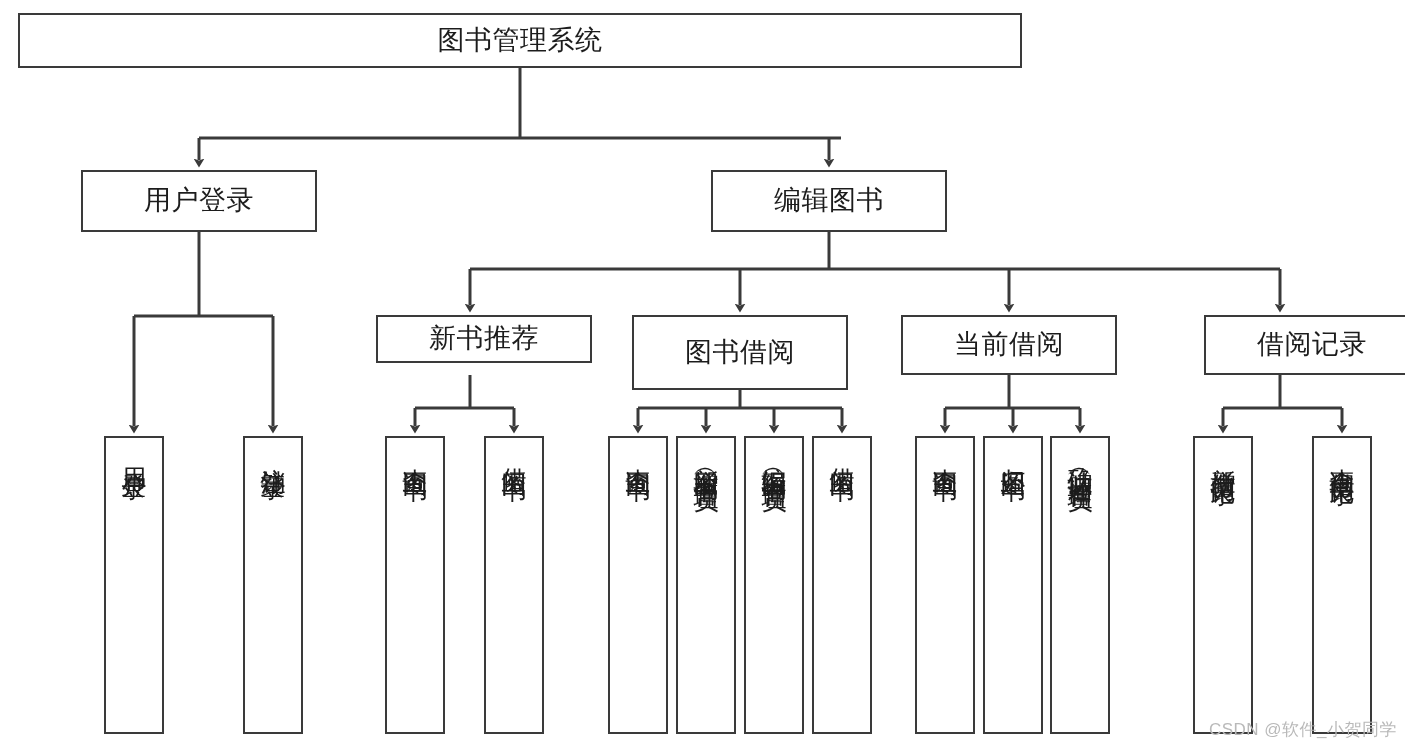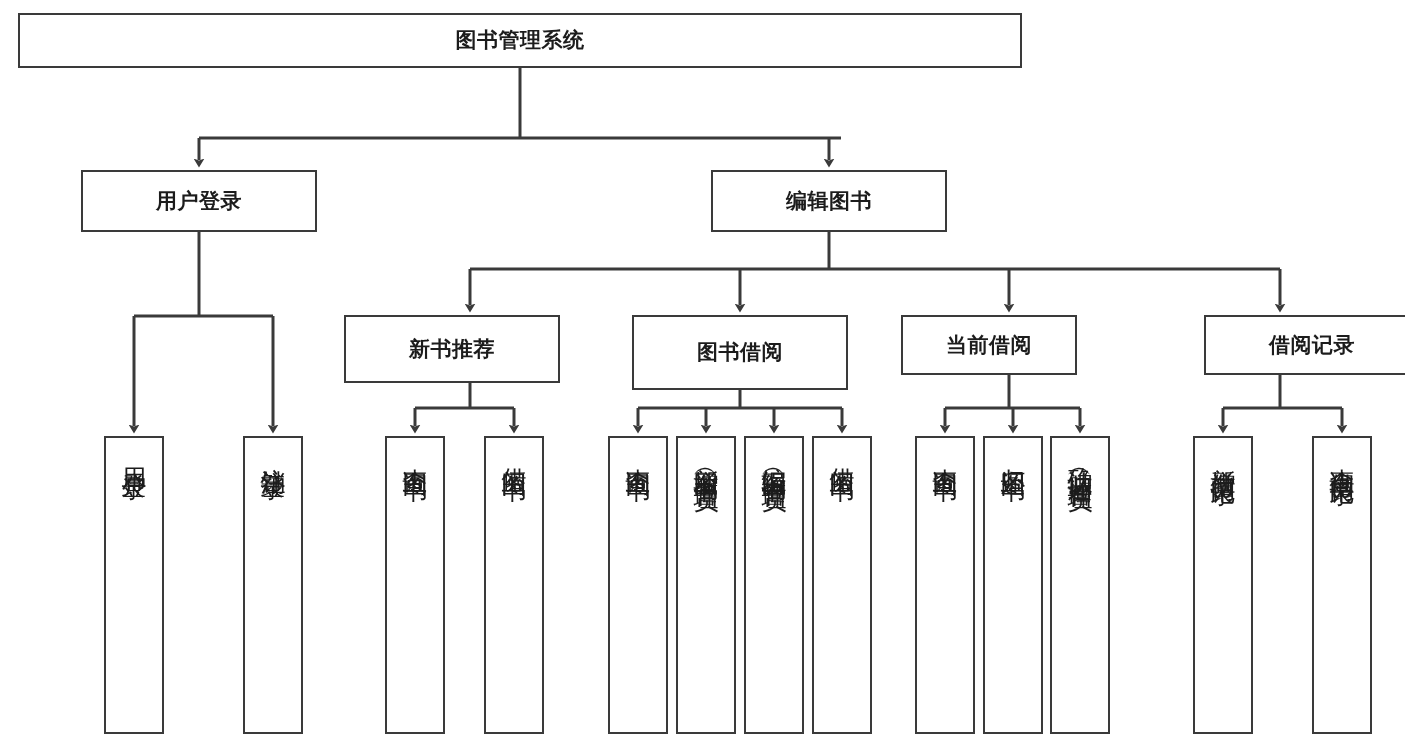--- a/index.html
+++ b/index.html
@@ -34,23 +34,22 @@
     justify-content: center;
     color: #1c1c1c;
   }
   .node .label {
     display: block;
     text-align: center;
     line-height: 1.18;
     white-space: pre;
   }
   .node.horizontal .label {
-    font-size: 21px;
+    font-size: 27px;
     letter-spacing: 0.5px;
-    font-weight: bold;
   }
   .node.vertical {
     padding: 10px 0;
     align-items: flex-start;
   }
   .node.vertical .label {
     writing-mode: vertical-rl;
     text-orientation: upright;
     font-size: 25px;
     letter-spacing: 3px;
@@ -127,27 +126,27 @@
   <div id="nodes-layer">
       <div class="node horizontal" style="left: 18px; top: 13px; width: 1004px; height: 55px;">
         <span class="label">图书管理系统</span>
       </div>
       <div class="node horizontal" style="left: 81px; top: 170px; width: 236px; height: 62px;">
         <span class="label">用户登录</span>
       </div>
       <div class="node horizontal" style="left: 711px; top: 170px; width: 236px; height: 62px;">
         <span class="label">编辑图书</span>
       </div>
-      <div class="node horizontal" style="left: 344px; top: 315px; width: 216px; height: 68px;">
+      <div class="node horizontal" style="left: 376px; top: 315px; width: 216px; height: 48px;">
         <span class="label">新书推荐</span>
       </div>
       <div class="node horizontal" style="left: 632px; top: 315px; width: 216px; height: 75px;">
         <span class="label">图书借阅</span>
       </div>
-      <div class="node horizontal" style="left: 901px; top: 315px; width: 176px; height: 60px;">
+      <div class="node horizontal" style="left: 901px; top: 315px; width: 216px; height: 60px;">
         <span class="label">当前借阅</span>
       </div>
       <div class="node horizontal" style="left: 1172px; top: 315px; width: 216px; height: 60px; margin-left: 32px;">
         <span class="label">借阅记录</span>
       </div>
       <div class="node vertical" style="left: 104px; top: 436px; width: 60px; height: 298px;">
         <span class="label">用户登录</span>
       </div>
       <div class="node vertical" style="left: 243px; top: 436px; width: 60px; height: 298px;">
         <span class="label">注销登录</span>
@@ -180,13 +179,14 @@
         <span class="label">确认归还（管理员）</span>
       </div>
       <div class="node vertical" style="left: 1193px; top: 436px; width: 60px; height: 298px;">
         <span class="label">新增借阅记录</span>
       </div>
       <div class="node vertical" style="left: 1312px; top: 436px; width: 60px; height: 298px;">
         <span class="label">查询借阅记录</span>
       </div>
     </div>
 
+  <div id="watermark">CSDN @软件_小贺同学</div>
 </div>
 
 </body></html>

